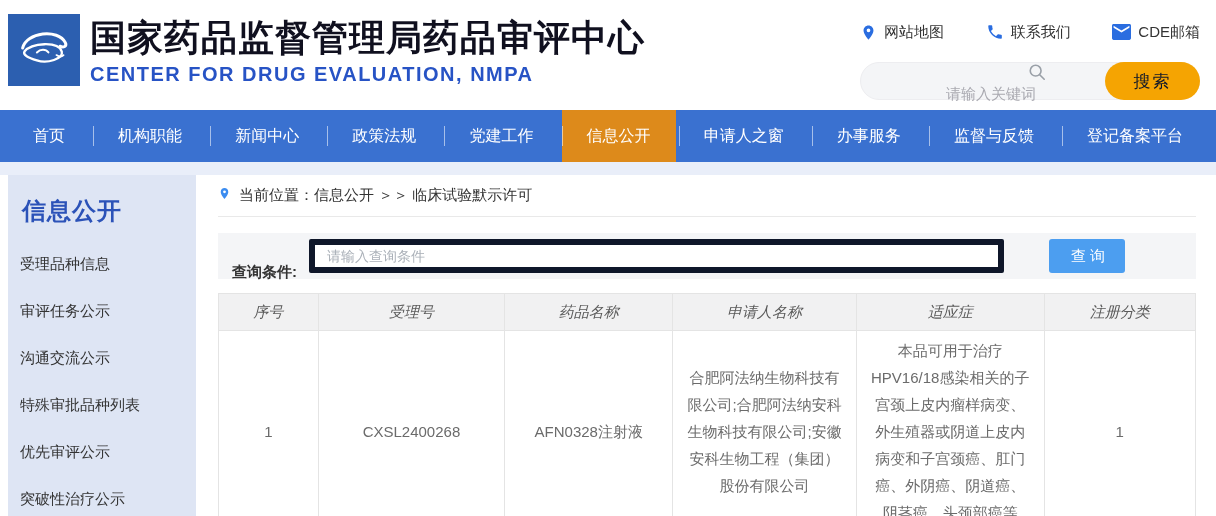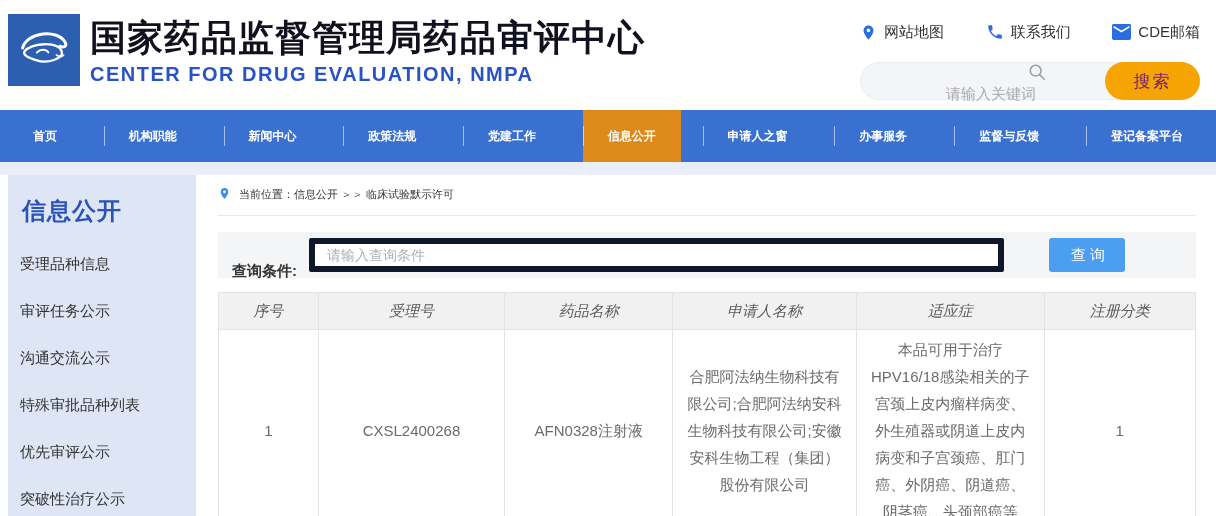--- a/index.html
+++ b/index.html
@@ -26,42 +26,42 @@
   .header-right{position:absolute;right:16px;top:20px;width:340px;}
   .util-links{display:flex;justify-content:space-between;align-items:center;height:24px;}
   .util-link{display:flex;align-items:center;gap:7px;font-size:15px;color:#333;cursor:pointer;}
   .util-link svg{display:block;}
   .searchbar{position:relative;margin-top:18px;height:38px;background:#f4f5f7;border:1px solid #ededf0;
     border-radius:20px;display:flex;align-items:center;padding-left:14px;flex-direction:column;}
   .searchbar input{border:none;outline:none;background:transparent;font-size:15px;color:#333;
     width:190px;margin-left:8px;font-family:inherit;}
   .searchbar input::placeholder{color:#a9a9b0;}
   .search-btn{position:absolute;right:-1px;top:-1px;height:38px;width:95px;border:none;cursor:pointer;
-    background:var(--search-button-gold);color:#701a75;font-size:17px;border-radius:20px;
+    background:var(--search-button-gold);color:#0f172a;font-size:17px;border-radius:20px;
     letter-spacing:2px;font-family:inherit;}
   
   .nav{height:52px;background:var(--nav-blue);}
   .nav ul{list-style:none;display:flex;height:100%;justify-content:space-between;padding:0 8px;}
   .nav li{position:relative;display:flex;align-items:center;padding:0 25px;color:#fff;
-    font-size:12px;font-weight:bold;cursor:pointer;white-space:nowrap;}
+    font-size:16px;font-weight:normal;cursor:pointer;white-space:nowrap;}
   .nav li + li::before{content:"";position:absolute;left:0;top:16px;height:20px;width:1px;
     background:rgba(255,255,255,.55);}
   .nav li.active{background:var(--nav-active-orange);}
   .band{height:13px;background:#e9eef9;}
   
   .main{position:relative;height:341px;}
   .sidebar{position:absolute;left:8px;top:0;width:188px;height:400px;background:var(--sidebar-bg);
     padding:16px 0 0 0;}
   .sidebar .side-title{font-size:24px;font-weight:bold;color:var(--sidebar-title-blue);
     margin:4px 0 14px 14px;letter-spacing:1px;}
   .side-item{font-size:15px;color:#333;padding:14px 0 14px 12px;cursor:pointer;}
   .content{position:absolute;left:218px;top:0;width:978px;}
   
   .breadcrumb{display:flex;align-items:center;gap:8px;padding:10px 0 11px 0;border-bottom:1px solid #e9e9e9;
-    font-size:11px;color:#333;text-align:center;}
+    font-size:15px;color:#333;text-align:center;}
   
   .query-panel{margin-top:16px;height:46px;background:#f4f5f7;display:flex;align-items:center;
     padding:0 0 0 14px;}
   .query-label{font-size:15px;font-weight:bold;color:#333;margin-right:12px;white-space:nowrap;margin-top:33px;}
   .query-input{width:695px;height:34px;border:6px solid #0f172a;border-radius:2px;background:#fff;
     font-size:14px;color:#333;padding:0 12px;outline:none;font-family:inherit;}
   .query-input::placeholder{color:#aab0b8;}
   .query-btn{margin-left:45px;width:76px;height:34px;border:none;border-radius:3px;cursor:pointer;
     background:var(--query-button-blue);color:#fff;font-size:15px;letter-spacing:4px;
     padding-left:6px;font-family:inherit;}

